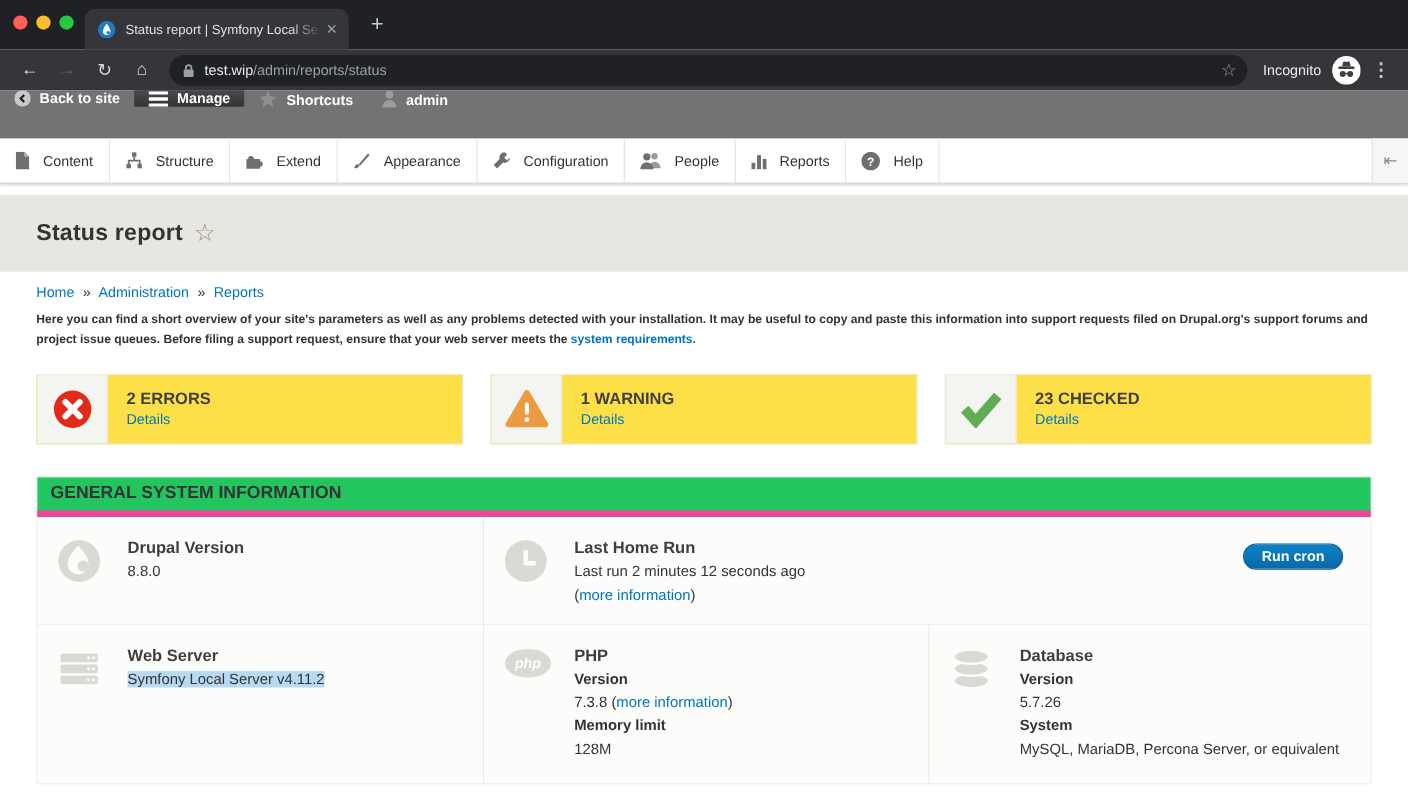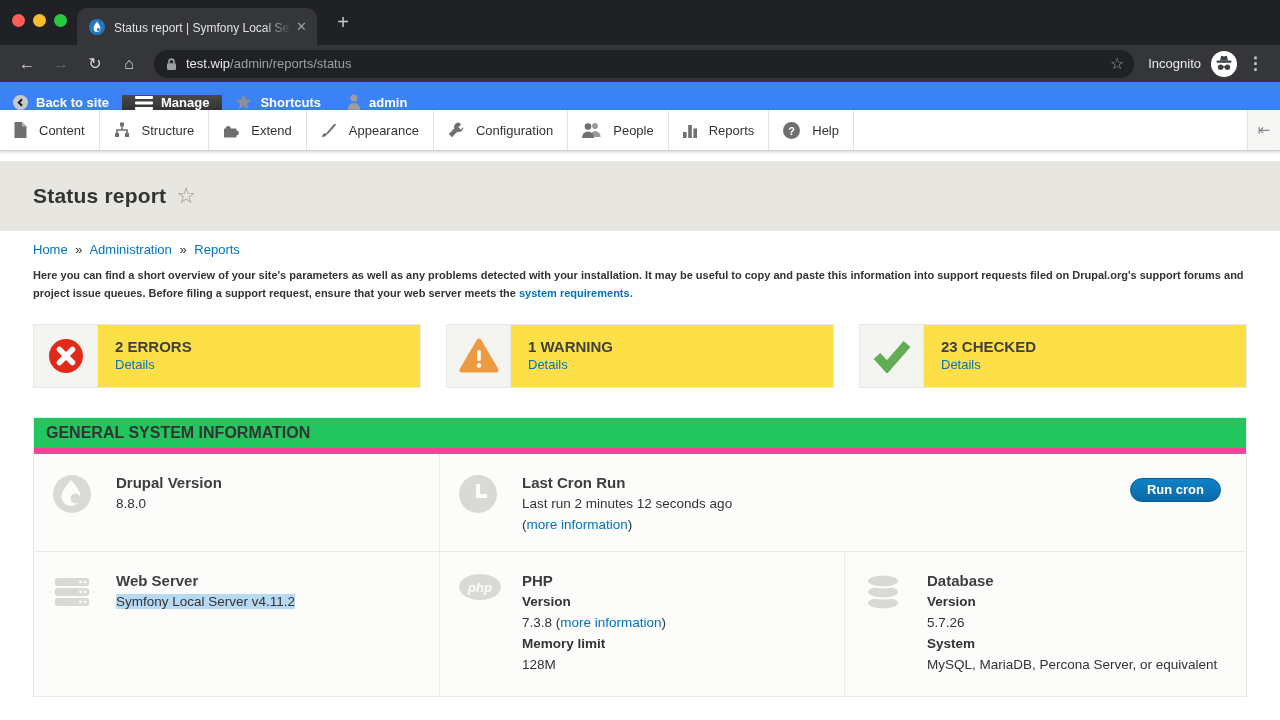--- a/index.html
+++ b/index.html
@@ -29,21 +29,21 @@
     display:flex; align-items:center; padding:0 10px 0 12px; }
   .url-host { font-size:13px; color:#e8eaed; margin-left:9px; }
   .url-path { font-size:13px; color:#9aa0a6; }
   .url-spacer { flex:1; }
   .url-star { color:#9aa0a6; font-size:16px; }
   .incog-label { font-size:13px; color:#e8eaed; margin:0 10px 0 14px; }
   .incog-badge { width:26px; height:26px; }
   .dots { color:#c7cbd1; font-size:17px; margin:0 6px 0 10px; font-weight:bold; }
 
   
-  .atoolbar { height:28px; background:#3b82f6; display:flex; align-items:flex-end; }
+  .atoolbar { height:44px; background:#737373; display:flex; align-items:flex-start; }
   .a-item { display:flex; align-items:center; gap:8px; padding:0 13px; color:#fff;
     font-size:13px; font-weight:bold; cursor:default; }
   .a-item.active { background:linear-gradient(180deg,#4a4a4a,#333); }
 
   
   .menubar { height:41px; background:#fff; display:flex; align-items:stretch;
     border-bottom:1px solid #cfcfcd; box-shadow:0 1px 3px rgba(0,0,0,.18); position:relative; z-index:2; }
   .m-item { display:flex; align-items:center; gap:12px; padding:0 14px; font-size:13px;
     color:#333; border-right:1px solid #e3e3e1; cursor:default; }
   .m-collapse { margin-left:auto; width:33px; background:#f6f6f4; border-left:1px solid #e2e2e0;
@@ -313,21 +313,21 @@
       </div>
 
       <div class="cell">
         <div class="cell-icon">
           <svg width="40" height="40" viewBox="0 0 40 40">
             <circle cx="20" cy="20" r="19" fill="#d9d9d6"></circle>
             <path d="M20 10 L20 22 L29 22" stroke="#fcfcfa" stroke-width="4.2" fill="none"></path>
           </svg>
         </div>
         <div class="cell-text">
-          <div class="cell-title">Last Cron Run</div>
+          <div class="cell-title">Last Home Run</div>
           <div class="cell-line">Last run 2 minutes 12 seconds ago</div>
           <div class="cell-line"><span>(</span><a class="lnk">more information</a><span>)</span></div>
         </div>
         <button class="runcron">Run cron</button>
       </div>
     </div>
 
     <div class="gsi-row2">
 
       <div class="cell">

